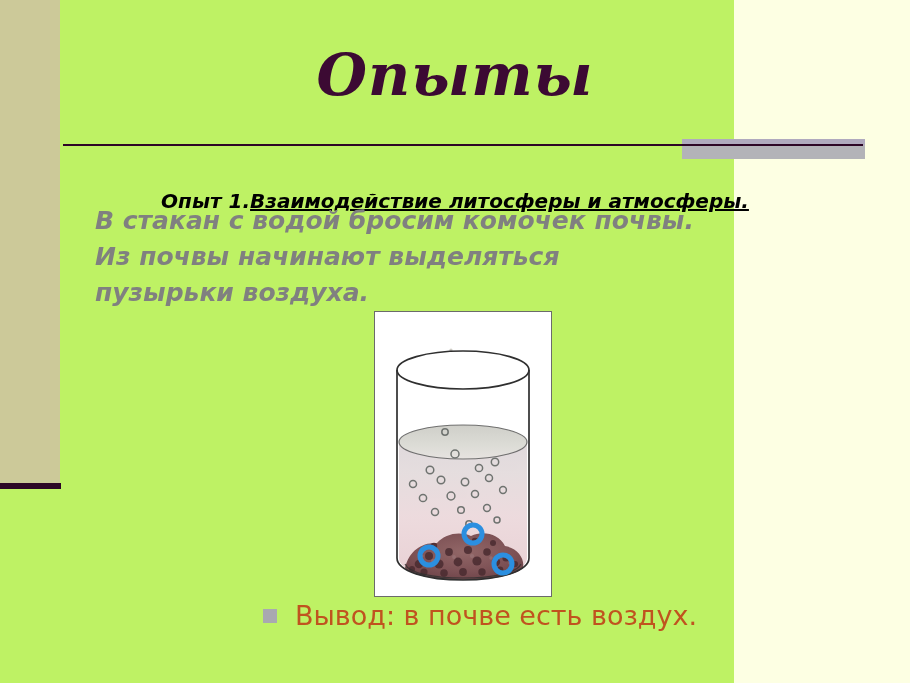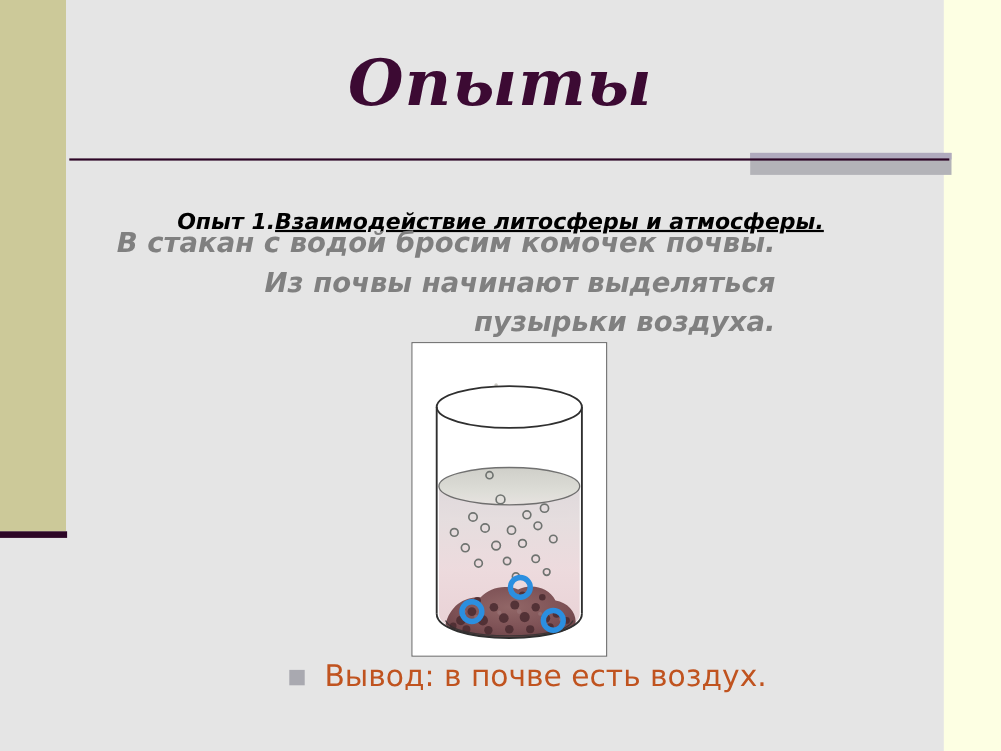--- a/index.html
+++ b/index.html
@@ -8,23 +8,23 @@
   }
   body {
     width: 910px;
     height: 683px;
     overflow: hidden;
     background: #fdffe3;
     font-family: "Liberation Sans", sans-serif;
   }
   #slide {
     position: relative;
-    width: 858px;
+    width: 734px;
     height: 683px;
-    background: #e5e5e5;
+    background: #bef264;
   }
 
   
   .side-band {
     position: absolute;
     left: 0;
     top: 0;
     width: 60px;
     height: 483px;
     background: #ccc999;
@@ -96,21 +96,21 @@
   }
   .exp-heading .u {
     text-decoration: underline;
   }
 
   .exp-body {
     position: absolute;
     left: 95px;
     top: 203px;
     width: 610px;
-    text-align: right;
+    text-align: left;
     font-family: "DejaVu Sans", "Liberation Sans", sans-serif;
     font-style: italic;
     font-weight: bold;
     font-size: 25px;
     line-height: 36px;
     color: #808080;
   }
 
   
   .conclusion {

